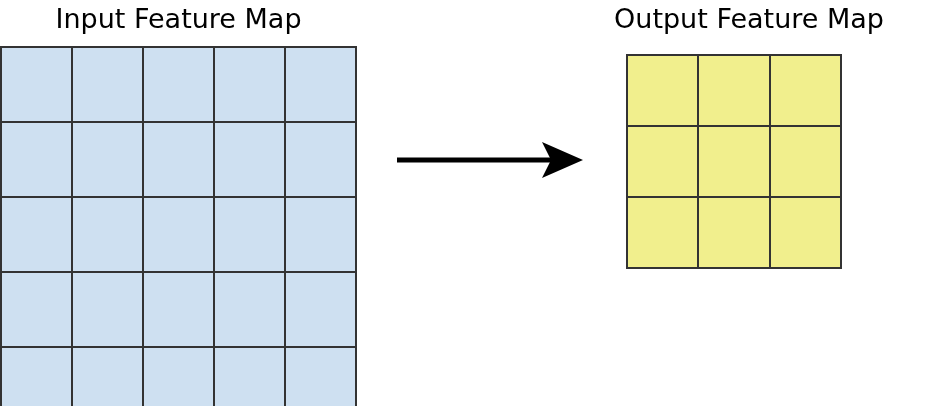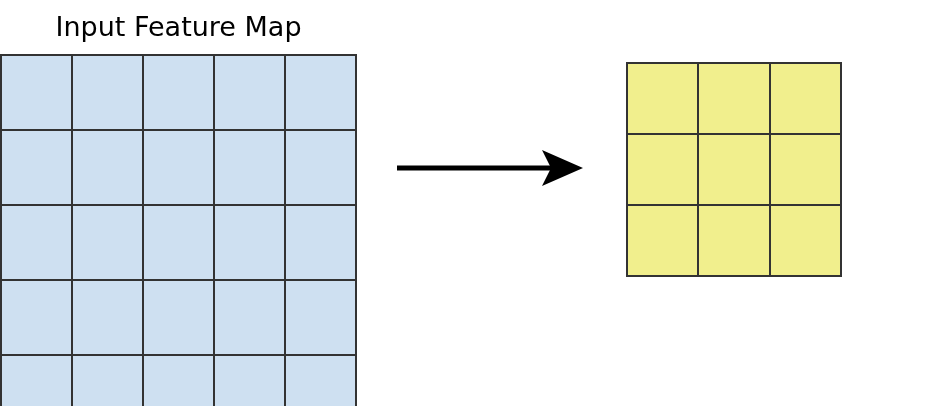--- a/index.html
+++ b/index.html
@@ -11,21 +11,21 @@
     width: 934px;
     height: 406px;
     position: relative;
     overflow: hidden;
     font-family: "DejaVu Sans", sans-serif;
   }
 
   #canvas {
     position: absolute;
     left: 0;
-    top: 8px;
+    top: 0;
     width: 934px;
     height: 348px;
     background: #ffffff;
   }
 
   .panel-title {
     position: absolute;
     font-family: "DejaVu Sans", sans-serif;
     font-size: 27px;
     line-height: 34px;
@@ -130,20 +130,21 @@
     <div class="cell" style="background: rgb(206, 224, 241); border-right-color: rgb(51, 51, 51); border-bottom-color: rgb(51, 51, 51);"></div>
     <div class="cell" style="background: rgb(206, 224, 241); border-right-color: rgb(51, 51, 51); border-bottom-color: rgb(51, 51, 51);"></div>
     <div class="cell" style="background: rgb(206, 224, 241); border-right-color: rgb(51, 51, 51); border-bottom-color: rgb(51, 51, 51);"></div>
   </div>
 
   <svg id="transform-arrow" viewBox="0 0 200 56">
     <path d="M 7 28 L 161 28" stroke="#000000" stroke-width="5.2" fill="none"></path>
     <path d="M 193 28 L 152 10 L 161 28 L 152 46 Z" fill="#000000"></path>
   </svg>
 
+  <div class="panel-title" id="output-title">Output Feature Map</div>
 
   <div class="grid" id="output-grid" style="border-top-color: rgb(51, 51, 51); border-left-color: rgb(51, 51, 51);">
     <div class="cell" style="background: rgb(241, 239, 141); border-right-color: rgb(51, 51, 51); border-bottom-color: rgb(51, 51, 51);"></div>
     <div class="cell" style="background: rgb(241, 239, 141); border-right-color: rgb(51, 51, 51); border-bottom-color: rgb(51, 51, 51);"></div>
     <div class="cell" style="background: rgb(241, 239, 141); border-right-color: rgb(51, 51, 51); border-bottom-color: rgb(51, 51, 51);"></div>
     <div class="cell" style="background: rgb(241, 239, 141); border-right-color: rgb(51, 51, 51); border-bottom-color: rgb(51, 51, 51);"></div>
     <div class="cell" style="background: rgb(241, 239, 141); border-right-color: rgb(51, 51, 51); border-bottom-color: rgb(51, 51, 51);"></div>
     <div class="cell" style="background: rgb(241, 239, 141); border-right-color: rgb(51, 51, 51); border-bottom-color: rgb(51, 51, 51);"></div>
     <div class="cell" style="background: rgb(241, 239, 141); border-right-color: rgb(51, 51, 51); border-bottom-color: rgb(51, 51, 51);"></div>
     <div class="cell" style="background: rgb(241, 239, 141); border-right-color: rgb(51, 51, 51); border-bottom-color: rgb(51, 51, 51);"></div>

